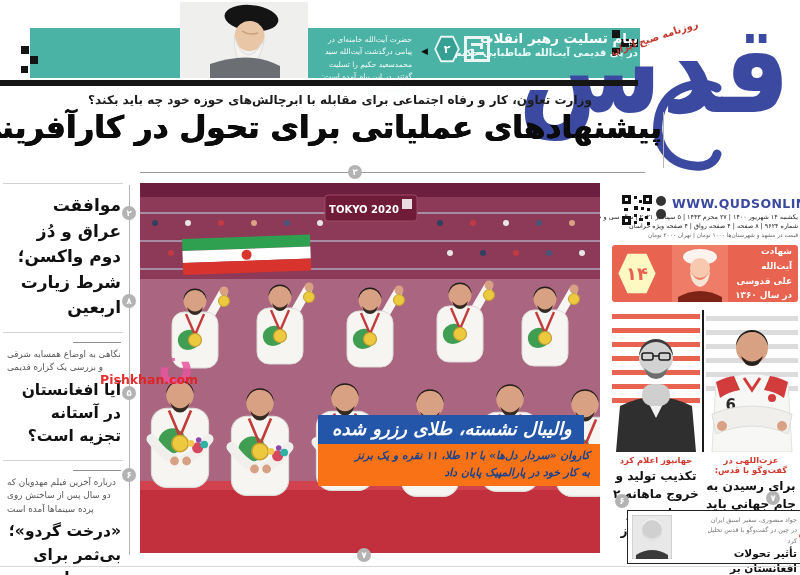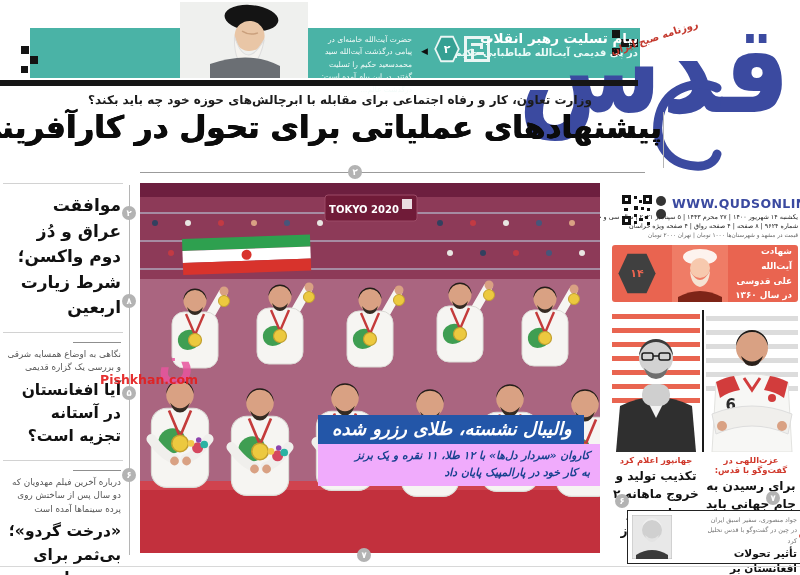--- a/index.html
+++ b/index.html
@@ -32,37 +32,37 @@
   .hairline{background:#9b9b9b;}
   .vline{background:#b5b5b5;}
   
   .pgc{width:14px;height:14px;border-radius:50%;background:#b3b3b3;color:#fff;
        font-size:8.5px;display:flex;align-items:center;justify-content:center;font-weight:bold;}
   
   .leftcol{width:120px;}
   .lci{padding:9px 2px 11px 4px;border-bottom:1px solid #d2d2d2;}
   .lci:last-child{border-bottom:1px solid #c9c9c9;}
   .lcr{width:48px;border-top:1px solid #8f8f8f;margin:0 0 5px 0;}
-  .lck{font-size:8.8px;color:#555;line-height:1.55;margin-bottom:4px;text-align:right;}
+  .lck{font-size:8.8px;color:#555;line-height:1.55;margin-bottom:4px;text-align:left;}
   .lch{font-size:15.5px;font-weight:bold;color:#111;line-height:1.5;text-align:right;}
   .lch-big{font-size:17px;}
   
   .photo{overflow:hidden;background:#a85f7b;}
   .cap{position:absolute;right:0;top:232px;text-align:left;direction:rtl;font-style:italic;}
   .cap-bar{display:inline-block;background:#2356a8;color:#fff;font-weight:bold;
            font-size:18px;padding:3px 12px 5px 14px;white-space:nowrap;}
-  .cap-sub{background:#f0abfc;color:#17418f;font-weight:bold;font-size:10.8px;
+  .cap-sub{background:#f97316;color:#17418f;font-weight:bold;font-size:10.8px;
            padding:4px 10px 5px;width:262px;line-height:1.55;text-align:right;}
   .wm-glyph{color:#e8559e;font-size:42px;font-weight:bold;opacity:.85;}
   .wm-text{color:#e31f1f;font-size:12.5px;font-weight:bold;opacity:.92;direction:ltr;}
   
   .hist{background:#e96450;border-radius:3px;display:flex;align-items:center;}
   .hist-text{color:#fff;font-weight:bold;font-size:8.8px;line-height:1.7;text-align:right;padding-right:6px;width:64px;}
-  .hex14{width:38px;height:42px;background:#404040;clip-path:polygon(25% 3%,75% 3%,99% 50%,75% 97%,25% 97%,1% 50%);
-         display:flex;align-items:center;justify-content:center;color:#e96450;font-weight:bold;font-size:11px;}
+  .hex14{width:38px;height:42px;background:#fef9c3;clip-path:polygon(25% 3%,75% 3%,99% 50%,75% 97%,25% 97%,1% 50%);
+         display:flex;align-items:center;justify-content:center;color:#e96450;font-weight:bold;font-size:18px;}
   .card{overflow:hidden;background:#fff;}
   .vdiv{background:#1a1a1a;}
   .rck{color:#d0392c;font-size:8.4px;font-weight:bold;text-align:center;margin-bottom:2px;}
   .rch{color:#121212;font-size:12.2px;font-weight:bold;line-height:1.5;text-align:center;}
   .bbox{border:1px solid #222;background:#fff;}
   .bb-kicker{color:#777;font-size:6.4px;line-height:1.6;text-align:right;}
   .bb-head{color:#111;font-size:10.6px;font-weight:bold;line-height:1.45;text-align:right;}
   .bb-badge{background:#d0392c;clip-path:polygon(100% 0,100% 100%,28% 100%,0 50%,28% 0);
             display:flex;align-items:center;justify-content:center;color:#fff;font-weight:bold;font-size:13px;}
   .botrule{background:#d8d8d8;}

